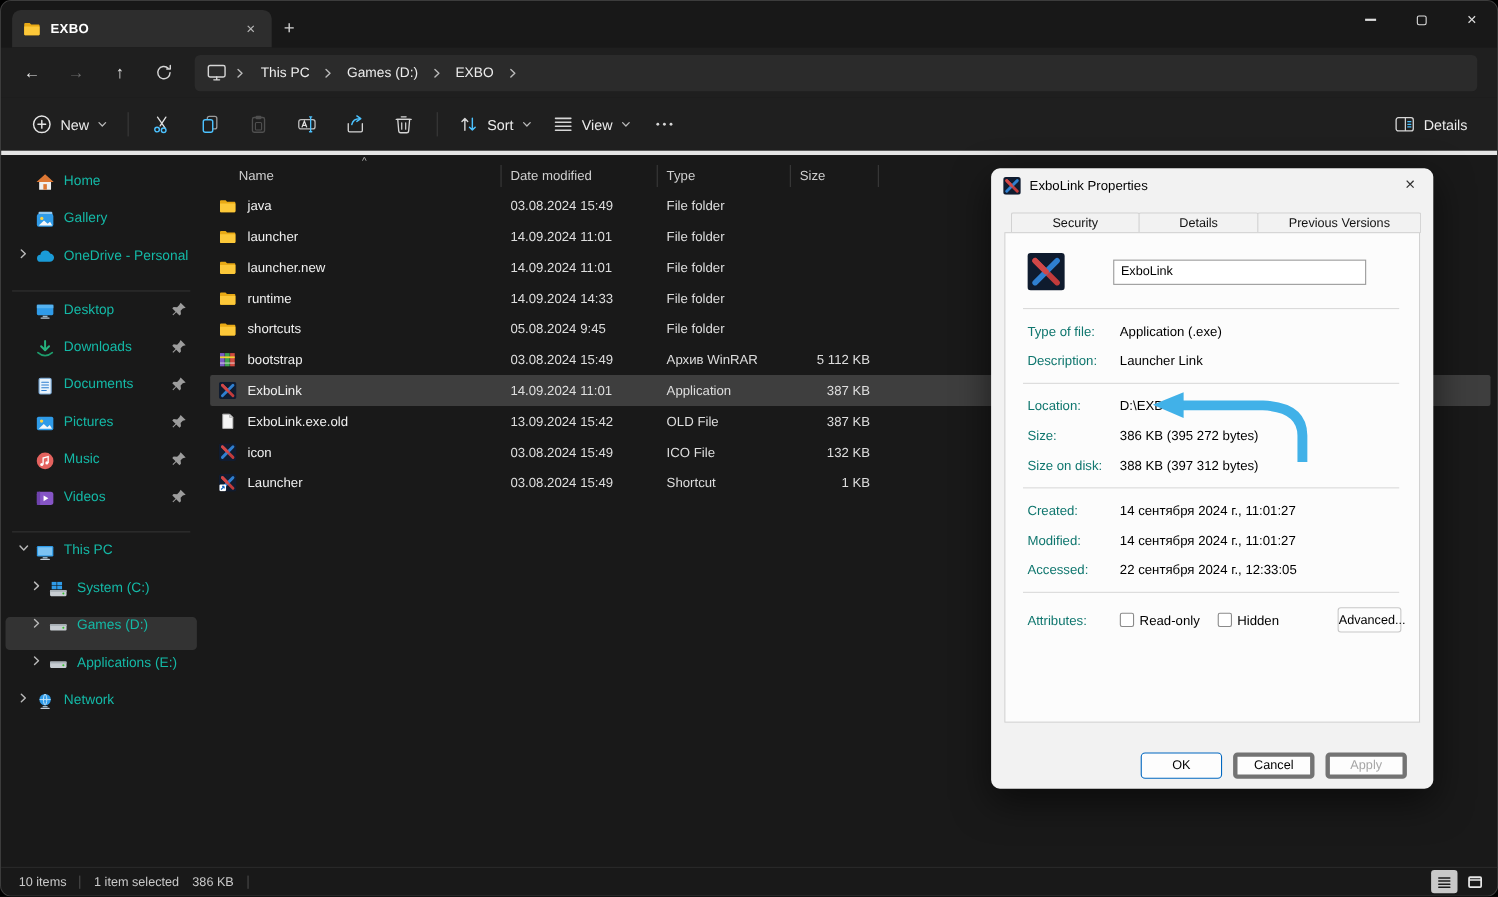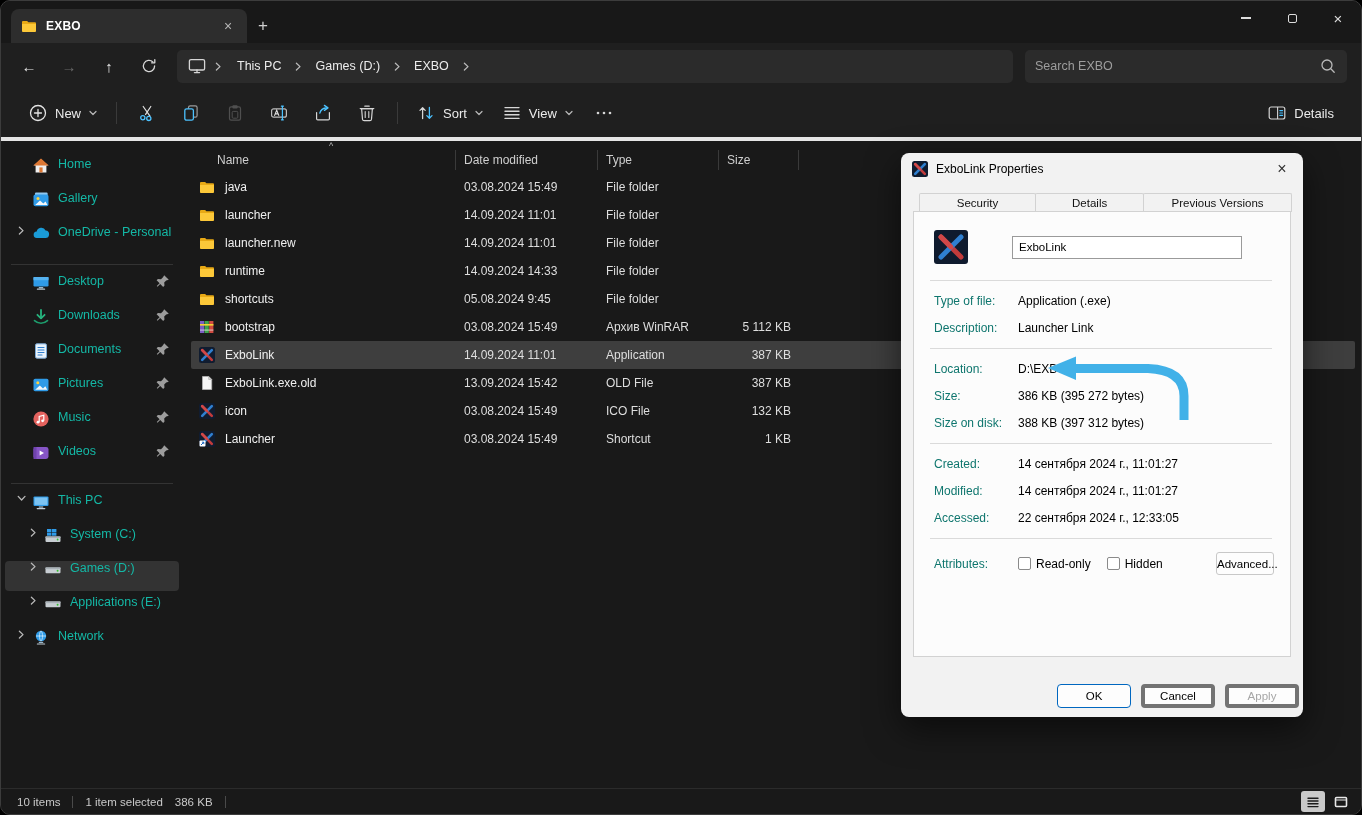--- a/index.html
+++ b/index.html
@@ -112,21 +112,21 @@
   .psep { border-top:1px solid #dadada; margin:4px 2px 13px 2px; }
   .prow { display:flex; margin:0 0 12px 6px; line-height:15px; }
   .plabel { width:84px; flex:none; color:#0f766e; }
   .pvalue { color:#000; }
   .attrrow { display:flex; align-items:center; margin:2px 0 0 6px; }
   .cbwrap { display:flex; align-items:center; gap:5px; margin-right:16px; }
   .cb { width:13px; height:13px; border:1px solid #8a8a8a; background:#fff; border-radius:2px; display:inline-block; }
   .advbtn { margin-left:auto; width:58px; height:23px; background:#fdfdfd; border:1px solid #c8c8c8;
             border-radius:3px; font-size:11.5px; color:#000; font-family:"Liberation Sans", sans-serif; }
   .dlg-footer { position:absolute; left:16px; right:0; bottom:0; height:42px; display:flex; align-items:center;
-                justify-content:flex-end; gap:10px; padding-right:4px; }
+                justify-content:flex-end; gap:10px; padding-right:24px; }
   .dbtn { width:74px; height:24px; background:#fdfdfd; border:4px solid #737373; border-radius:4px;
           font-size:11.5px; color:#000; font-family:"Liberation Sans", sans-serif; }
   .dbtn.primary { border:1.5px solid #0067c0; }
   .dbtn.disabled { color:#a6a6a6; }
   .arrow-overlay { position:absolute; left:0; top:0; width:402px; height:564px; pointer-events:none; z-index:5; }
 </style>
 </head>
 <body>
 
 <div class="window">
@@ -200,29 +200,20 @@
             </svg>
           </span>
           <span class="crumb">EXBO</span>
           <span class="bchev ic">
             <svg width="10" height="11" viewBox="0 0 10 11" fill="none" xmlns="http://www.w3.org/2000/svg">
               <path d="M3.4 2.2 7 5.6 3.4 9" stroke="#b9b9b9" stroke-width="1.3" stroke-linecap="round" stroke-linejoin="round"></path>
             </svg>
           </span>
         </span>
     </div>
-    <div class="searchbox">
-      <input placeholder="Search EXBO" style="">
-      <span class="ic">
-          <svg width="18" height="18" viewBox="0 0 18 18" fill="none" xmlns="http://www.w3.org/2000/svg">
-            <circle cx="8" cy="8" r="5" stroke="#b9b9b9" stroke-width="1.3"></circle>
-            <path d="M11.8 11.8 15.2 15.2" stroke="#b9b9b9" stroke-width="1.3" stroke-linecap="round"></path>
-          </svg>
-        </span>
-    </div>
   </div>
 
   <div class="toolbar">
     <button class="tbtn">
       <span class="ic">
           <svg width="20" height="20" viewBox="0 0 20 20" fill="none" xmlns="http://www.w3.org/2000/svg">
             <circle cx="10" cy="10" r="7.5" stroke="#e4e4e4" stroke-width="1.3"></circle>
             <path d="M10 6.5v7M6.5 10h7" stroke="#e4e4e4" stroke-width="1.3" stroke-linecap="round"></path>
           </svg>
         </span>

